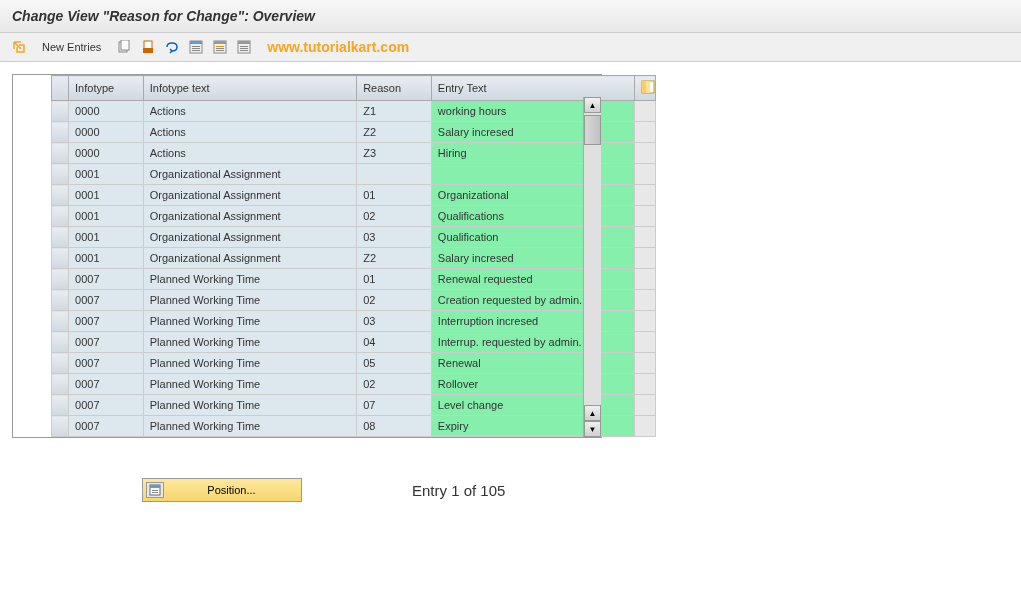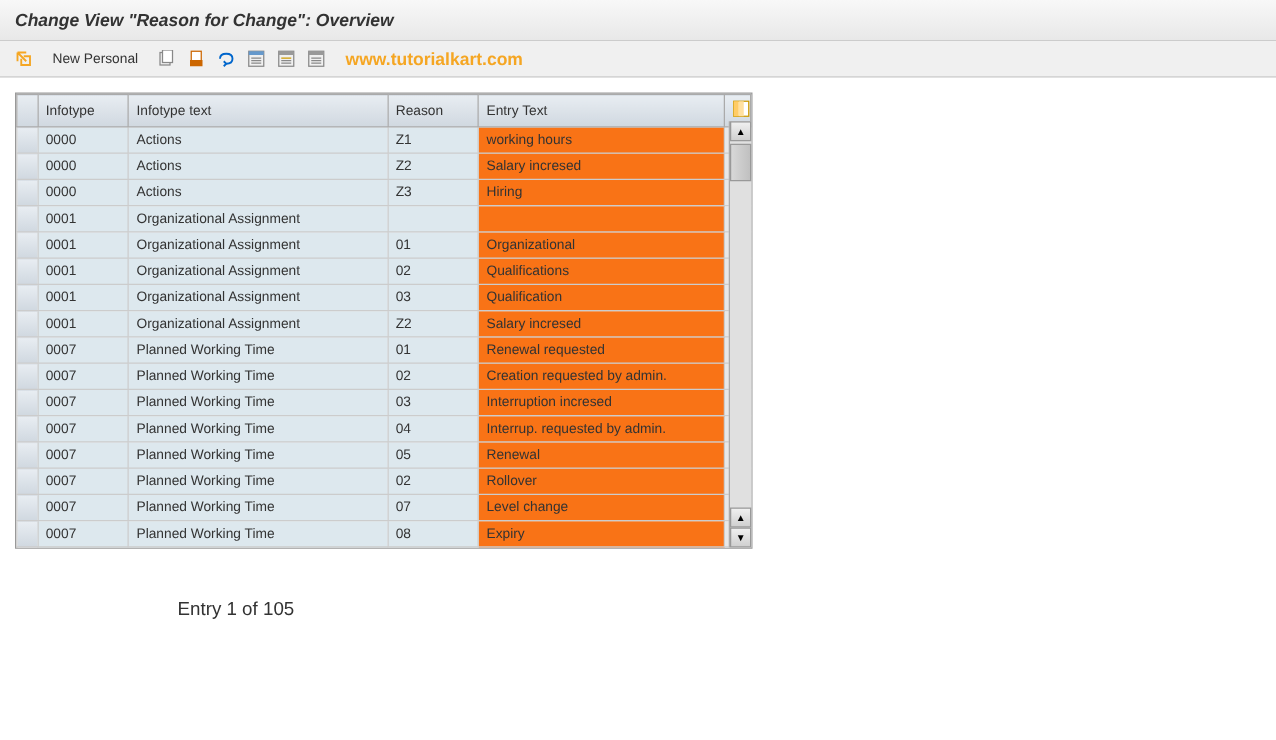--- a/index.html
+++ b/index.html
@@ -67,20 +67,21 @@
     }
     .table-container {
       border: 1px solid #999;
       width: 590px;
       position: relative;
     }
     .data-table {
       width: 100%;
       border-collapse: collapse;
       table-layout: fixed;
+      margin-left: 38px;
     }
     .data-table th {
       background: linear-gradient(to bottom, #e8edf2, #d0d8e0);
       border: 1px solid #aaa;
       padding: 4px 6px;
       text-align: left;
       font-weight: normal;
       font-size: 11px;
       color: #333;
       height: 22px;
@@ -99,21 +100,21 @@
     .col-infotype { width: 70px; }
     .col-infotype-text { width: 200px; }
     .col-reason { width: 70px; }
     .col-reason-text { width: 190px; }
     .col-config { width: 20px; }
     .row-selector {
       background: linear-gradient(to bottom, #e8edf2, #d0d8e0);
       border: 1px solid #aaa;
     }
     .cell-editable {
-      background: #f97316;
+      background: #86efac;
     }
     .cell-readonly {
       background: #dde8ee;
     }
     .scrollbar-vertical {
       position: absolute;
       right: 0;
       top: 22px;
       bottom: 0;
       width: 18px;
@@ -194,21 +195,21 @@
     <span class="title-text">Change View "Reason for Change": Overview</span>
   </div>
 
   <div class="toolbar">
     <span class="toolbar-icon">
       <svg width="16" height="16" viewBox="0 0 16 16">
           <path d="M3 3 L10 3 M3 3 L3 10 M3 3 L10 10" stroke="#f5a623" stroke-width="1.5" fill="none"></path>
           <path d="M8 6 L13 6 L13 13 L6 13 L6 8" stroke="#f5a623" stroke-width="1.5" fill="none"></path>
         </svg>
     </span>
-    <button class="new-entries-btn">New Personal</button>
+    <button class="new-entries-btn">New Entries</button>
     <span class="toolbar-icon">
       <svg width="14" height="14" viewBox="0 0 14 14">
           <rect x="2" y="2" width="8" height="10" fill="none" stroke="#888" stroke-width="1"></rect>
           <rect x="4" y="0" width="8" height="10" fill="#fff" stroke="#888" stroke-width="1"></rect>
         </svg>
     </span>
     <span class="toolbar-icon">
       <svg width="14" height="14" viewBox="0 0 14 14">
           <rect x="3" y="1" width="8" height="11" fill="#fff" stroke="#cc6600" stroke-width="1"></rect>
           <rect x="2" y="8" width="10" height="5" fill="#cc6600"></rect>
@@ -406,16 +407,27 @@
       </div>
       <div class="scrollbar-vertical">
         <div class="scroll-arrow">▲</div>
         <div class="scroll-thumb"></div>
         <div class="scroll-arrow" style="position:absolute;bottom:16px;left:0;right:0;">▲</div>
         <div class="scroll-arrow" style="position:absolute;bottom:0;left:0;right:0;">▼</div>
       </div>
     </div>
 
     <div class="footer-area">
+      <div class="position-btn">
+        <span class="position-btn-icon">
+          <svg width="12" height="12" viewBox="0 0 12 12">
+              <rect x="1" y="1" width="10" height="10" fill="#fff" stroke="#666"></rect>
+              <rect x="1" y="1" width="10" height="3" fill="#6699cc"></rect>
+              <rect x="3" y="6" width="6" height="1" fill="#888"></rect>
+              <rect x="3" y="8" width="6" height="1" fill="#888"></rect>
+            </svg>
+        </span>
+        <span class="position-btn-label">Position...</span>
+      </div>
       <span class="entry-count">Entry 1 of 105</span>
     </div>
   </div>
 </div>
 
 </body></html>

